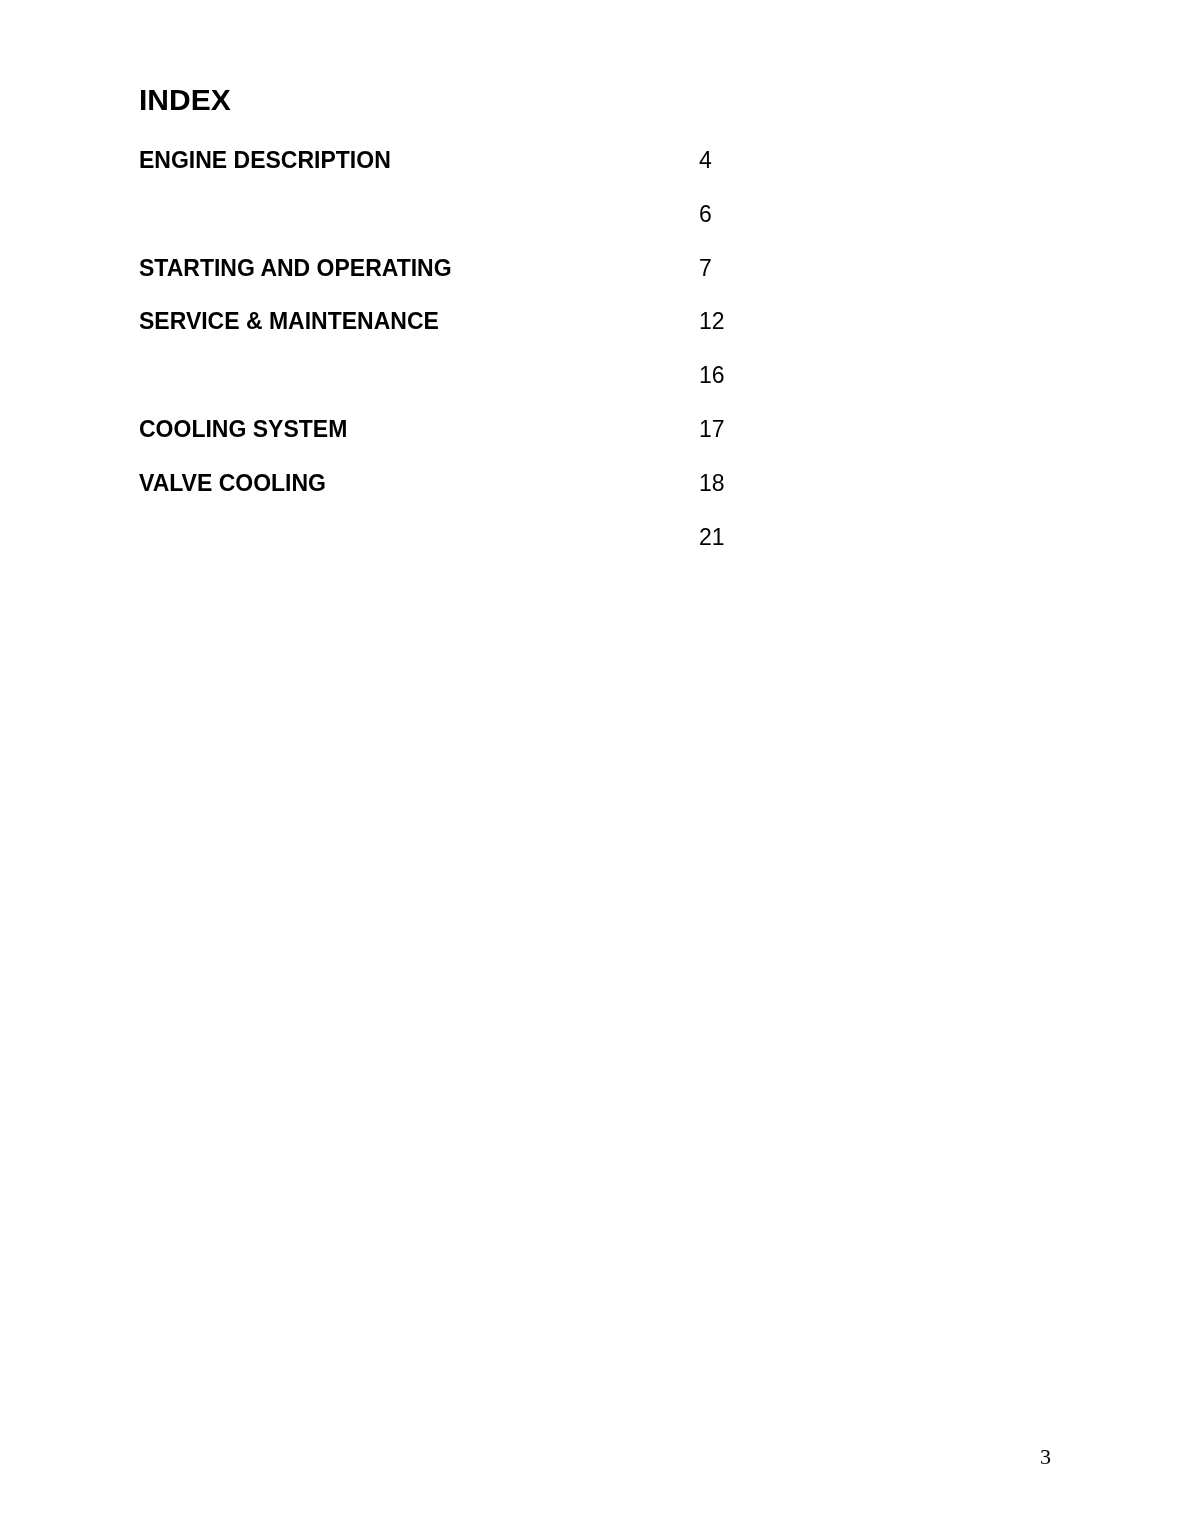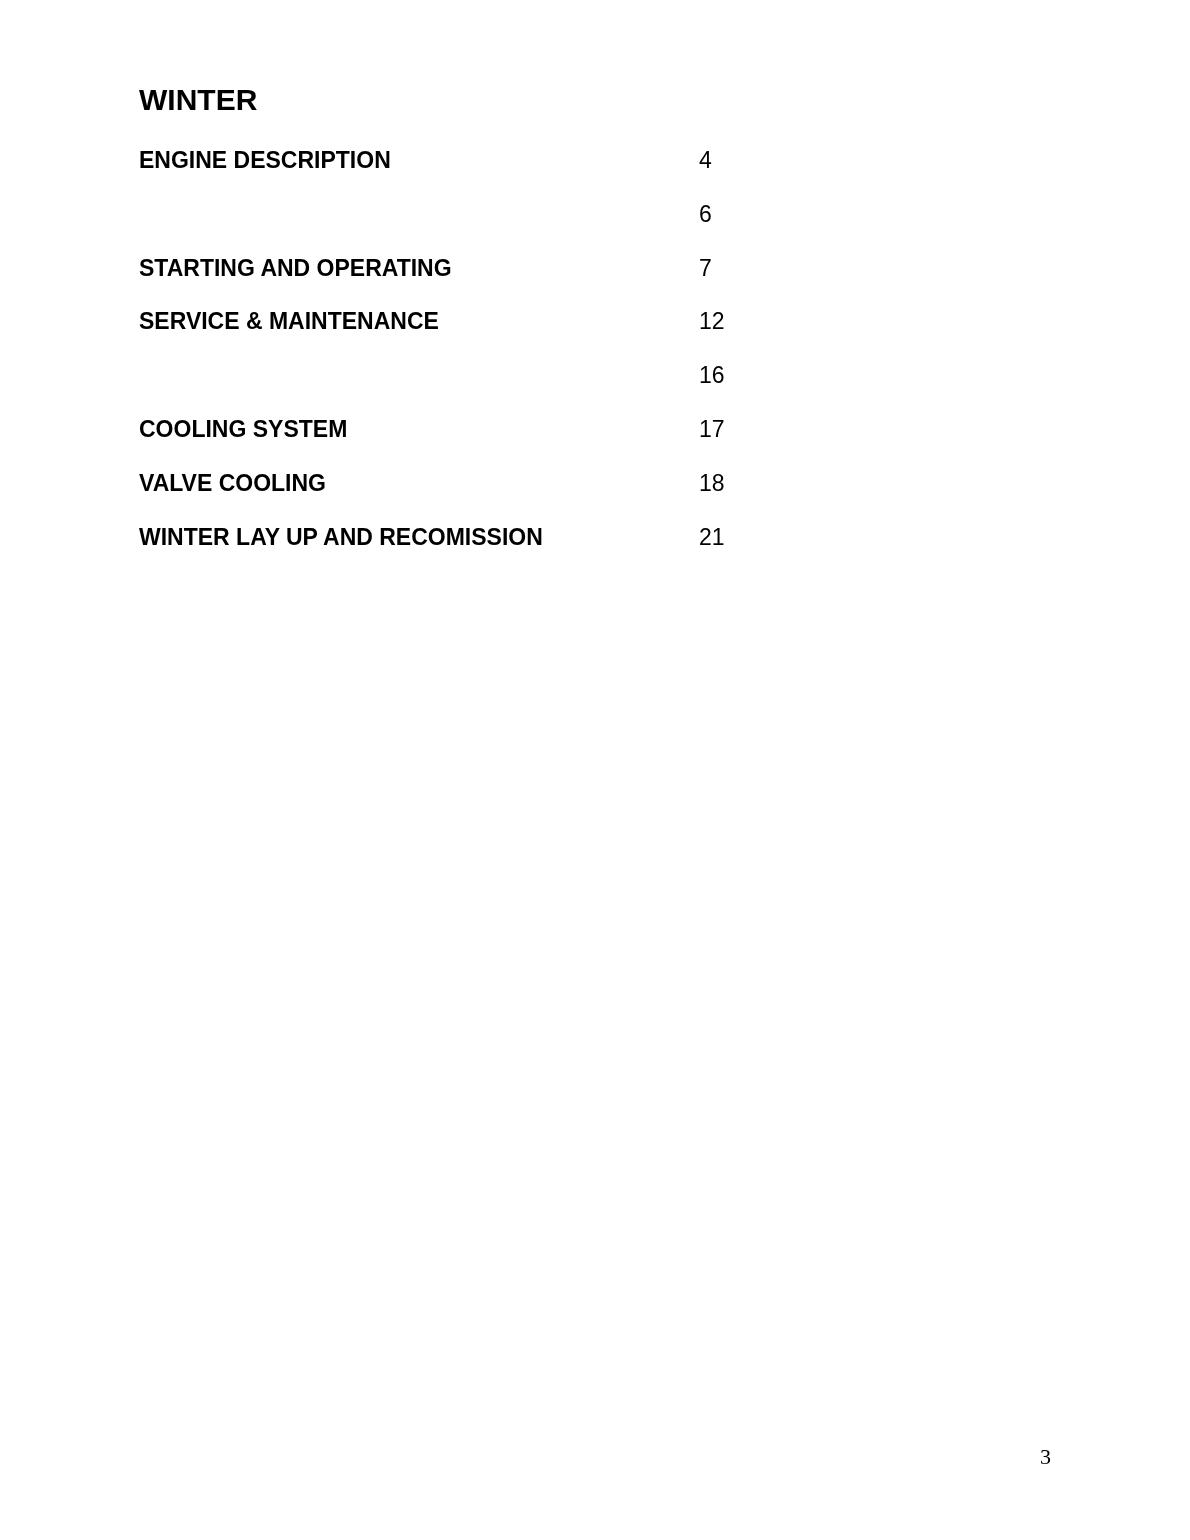--- a/index.html
+++ b/index.html
@@ -26,21 +26,21 @@
     .toc-page { position: absolute; left: 560px; top: 0; white-space: nowrap; }
     .page-number {
       position: absolute; left: 1040px; top: 1444px;
       font-family: "Liberation Serif", serif;
       font-size: 22px; line-height: 26px;
     }
   </style>
 </head>
 <body>
 
-<h1 class="title">WINTER</h1>
+<h1 class="title">INDEX</h1>
 
 <ul class="toc">
   <li class="toc-row">
     <span class="toc-label">ENGINE DESCRIPTION</span>
     <span class="toc-page">4</span>
   </li>
   <li class="toc-row">
     <span class="toc-page">6</span>
   </li>
   <li class="toc-row">
@@ -56,18 +56,17 @@
   </li>
   <li class="toc-row">
     <span class="toc-label">COOLING SYSTEM</span>
     <span class="toc-page">17</span>
   </li>
   <li class="toc-row">
     <span class="toc-label">VALVE COOLING</span>
     <span class="toc-page">18</span>
   </li>
   <li class="toc-row">
-    <span class="toc-label">WINTER LAY UP AND RECOMISSION</span>
     <span class="toc-page">21</span>
   </li>
 </ul>
 
 <div class="page-number">3</div>
 
 </body></html>

